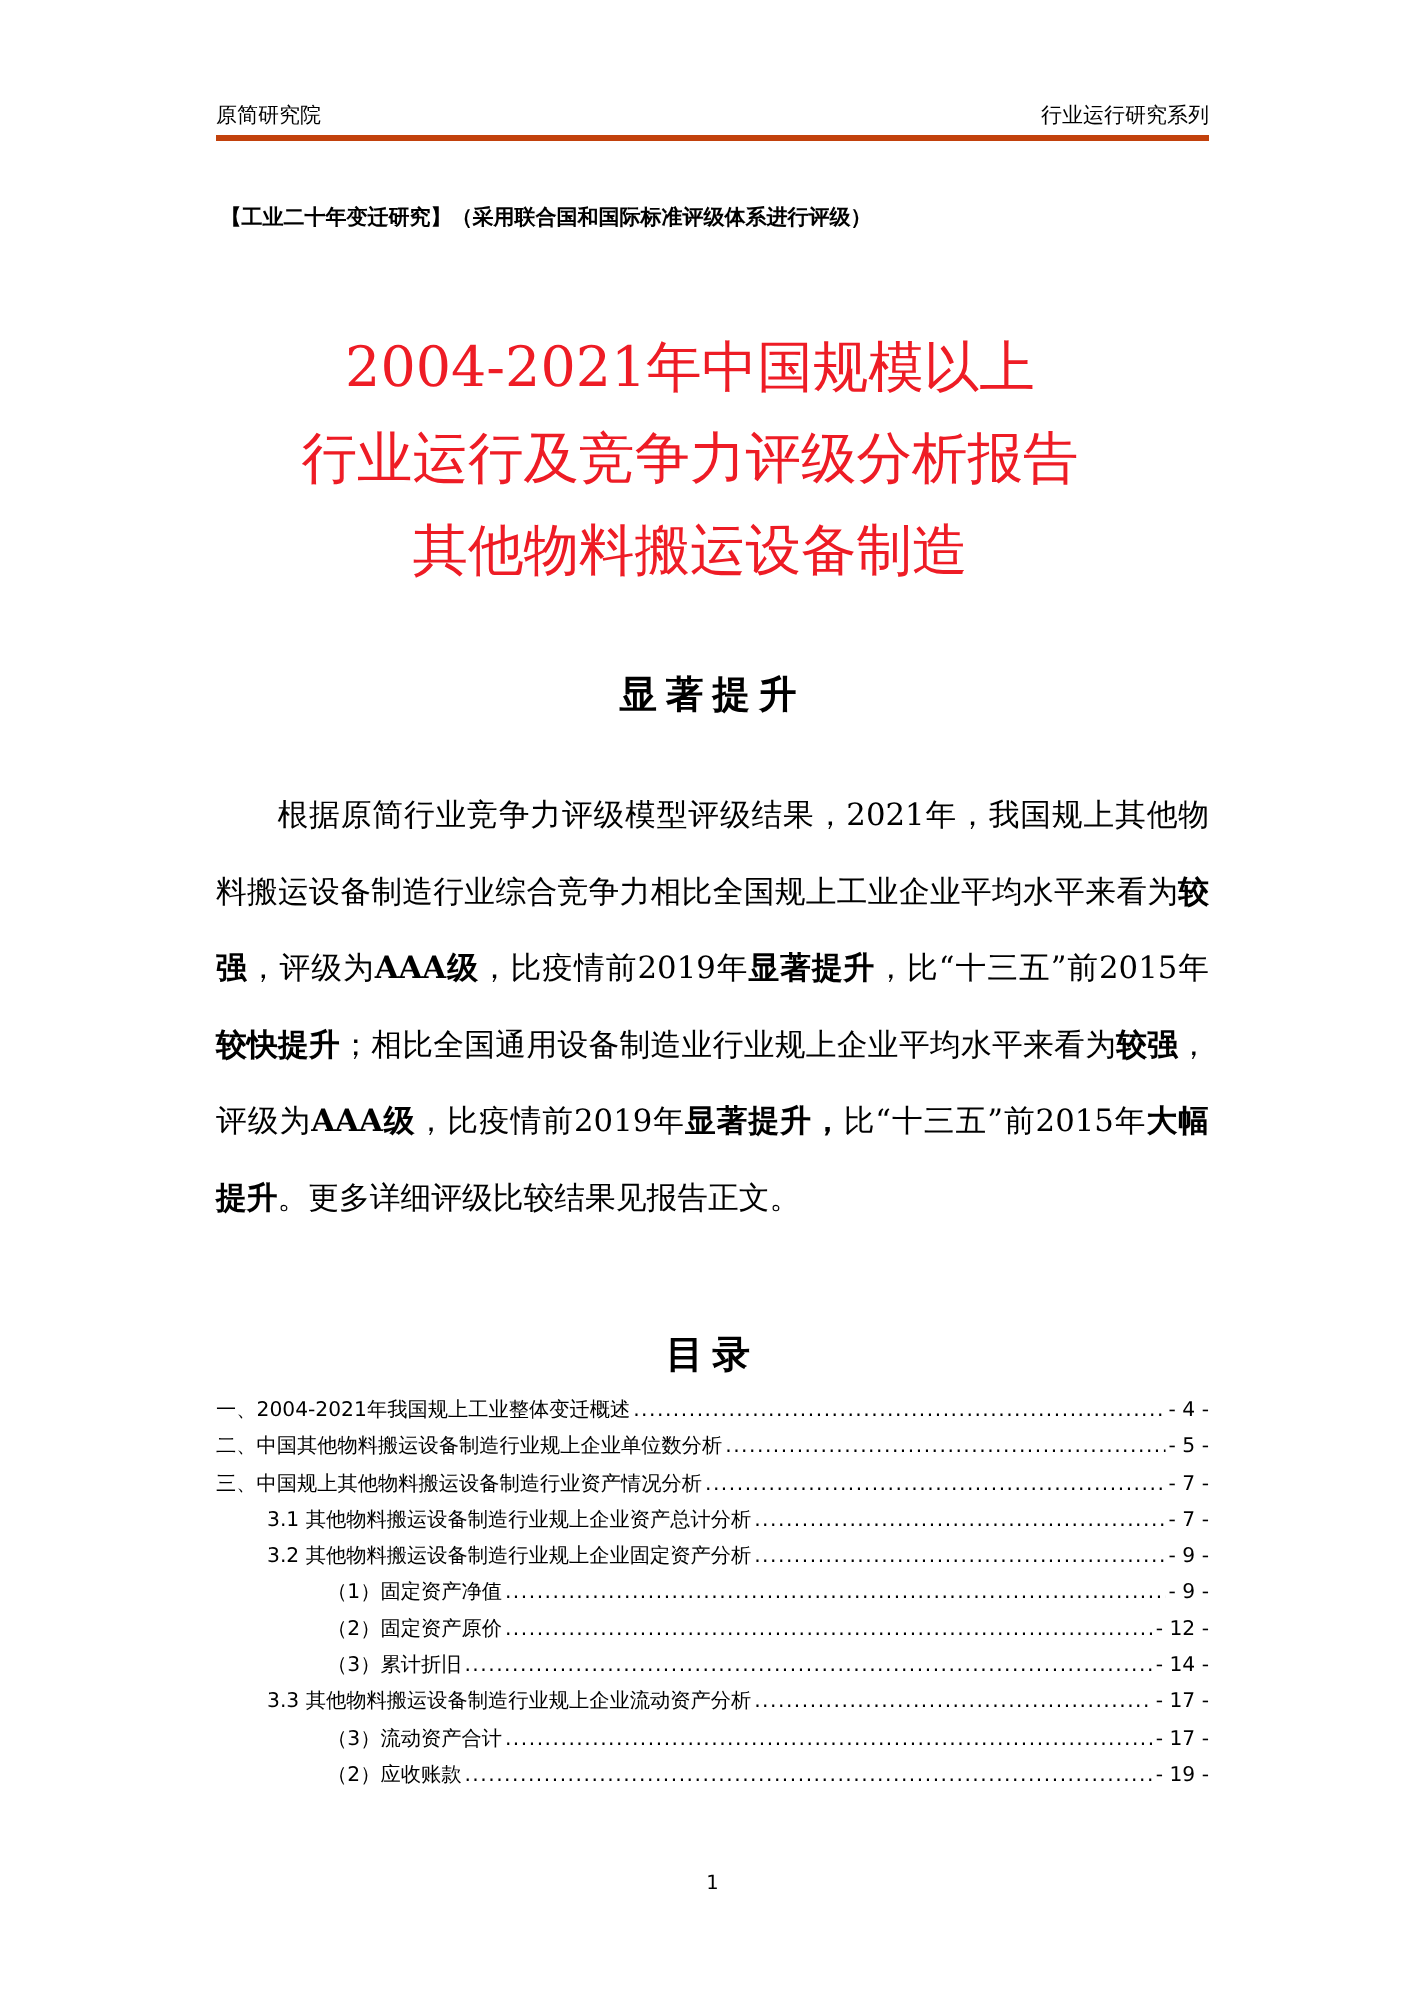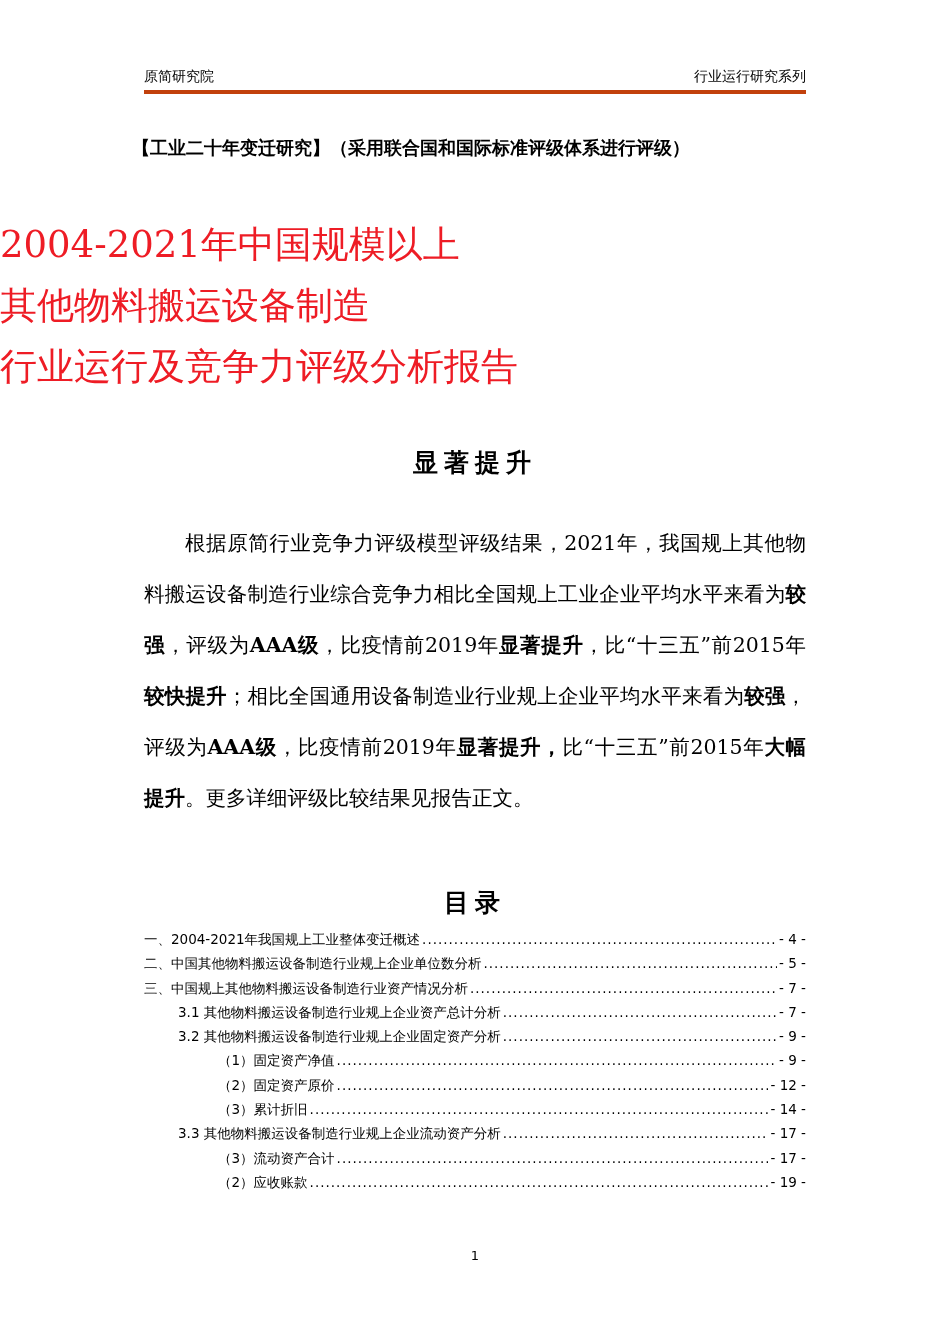--- a/index.html
+++ b/index.html
@@ -1,21 +1,21 @@
 <!DOCTYPE html>
 <html><head>
 <meta charset="utf-8">
 <style>
   html, body { margin: 0; padding: 0; background: #ffffff; }
   body { width: 950px; height: 1344px; position: relative; overflow: hidden; font-family: "DejaVu Serif", "Liberation Serif", serif; color: #000; }
   .header { position: absolute; left: 144px; top: 66px; width: 662px; height: 24px; border-bottom: 4px solid #c2410c; font-family: "DejaVu Sans", "Liberation Sans", sans-serif; font-size: 14px; }
   .header .left { position: absolute; left: 0; top: 2px; }
   .header .right { position: absolute; right: 0; top: 2px; }
-  .series { position: absolute; left: 132px; top: 136px; width: 700px; font-family: "DejaVu Sans", sans-serif; font-size: 18px; font-weight: bold; white-space: nowrap; }
-  .title { position: absolute; left: 0; width: 920px; top: 214px; color: #ee1c25; font-size: 37px; line-height: 61px; font-family: "DejaVu Serif", serif; }
+  .series { position: absolute; left: 147px; top: 136px; width: 700px; font-family: "DejaVu Sans", sans-serif; font-size: 14px; font-weight: bold; white-space: nowrap; }
+  .title { position: absolute; left: 0; width: 920px; top: 214px; text-align: center; color: #ee1c25; font-size: 37px; line-height: 61px; font-family: "DejaVu Serif", serif; }
   .title div { white-space: nowrap; }
   .h2 { position: absolute; left: 0; width: 950px; text-align: center; font-family: "DejaVu Sans", sans-serif; font-weight: bold; font-size: 25px; letter-spacing: 6px; }
   .summary { position: absolute; left: 144px; top: 518px; width: 662px; font-size: 20.5px; line-height: 51px; text-align: justify; text-indent: 41px; }
   .summary b { font-weight: bold; }
   .toc { position: absolute; left: 144px; top: 931px; width: 662px; font-size: 13.5px; font-family: "DejaVu Sans", sans-serif; }
   .toc-row { display: flex; align-items: baseline; height: 24.3px; white-space: nowrap; }
   .toc-row .lbl { flex: 0 0 auto; }
   .toc-row .dots { flex: 1 1 auto; overflow: hidden; margin: 0 2px; }
   .toc-row .dots::before { content: "......................................................................................................................................................................................"; letter-spacing: 1px; }
   .toc-row .pg { flex: 0 0 auto; }
@@ -29,22 +29,22 @@
 
 <div class="header">
   <span class="left">原简研究院</span>
   <span class="right">行业运行研究系列</span>
 </div>
 
 <div class="series">【工业二十年变迁研究】（采用联合国和国际标准评级体系进行评级）</div>
 
 <div class="title">
   <div>2004-2021年中国规模以上</div>
+  <div>行业运行及竞争力评级分析报告</div>
   <div>其他物料搬运设备制造</div>
-  <div>行业运行及竞争力评级分析报告</div>
 </div>
 
 <div class="h2" style="top:446px;">显著提升</div>
 
 <div class="summary" id="summary"><span>根据原简行业竞争力评级模型评级结果，2021年，我国规上其他物料搬运设备制造行业综合竞争力相比全国规上工业企业平均水平来看为</span><b>较强</b><span>，评级为</span><b>AAA级</b><span>，比疫情前2019年</span><b>显著提升</b><span>，比“十三五”前2015年</span><b>较快提升</b><span>；相比全国通用设备制造业行业规上企业平均水平来看为</span><b>较强</b><span>，评级为</span><b>AAA级</b><span>，比疫情前2019年</span><b>显著提升，</b><span>比“十三五”前2015年</span><b>大幅提升</b><span>。更多详细评级比较结果见报告正文。</span></div>
 
 <div class="h2" style="top:886px;">目录</div>
 
 <div class="toc" id="toc">
     <div class="toc-row l1">

